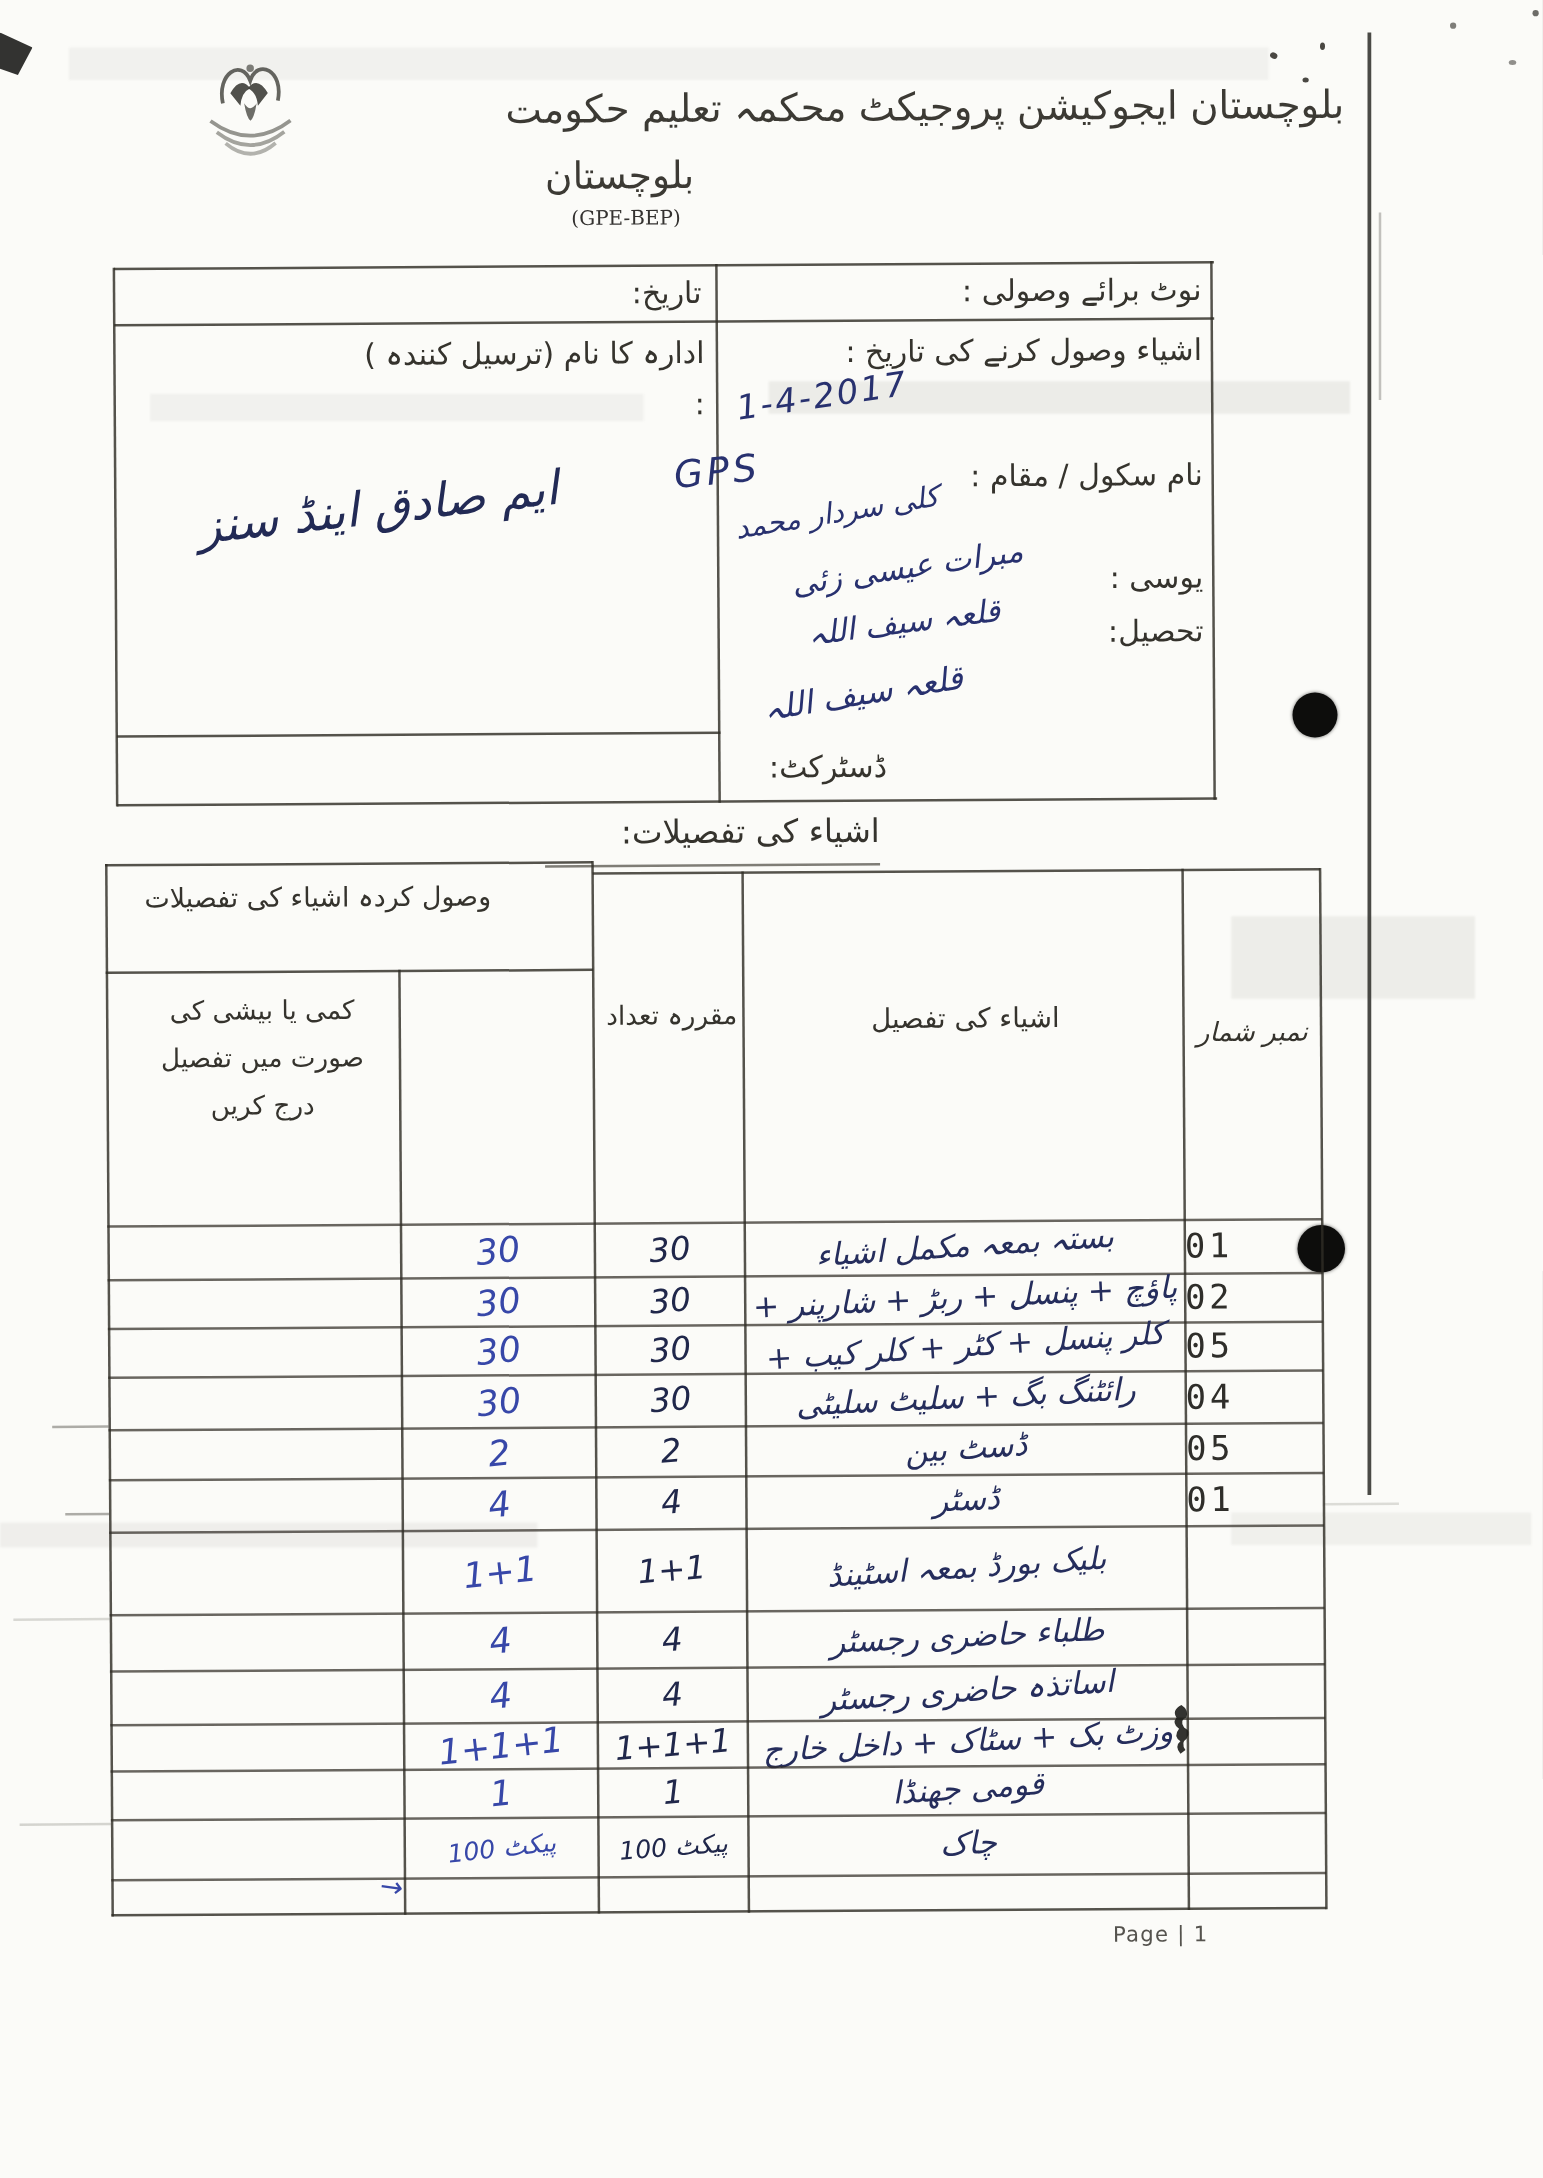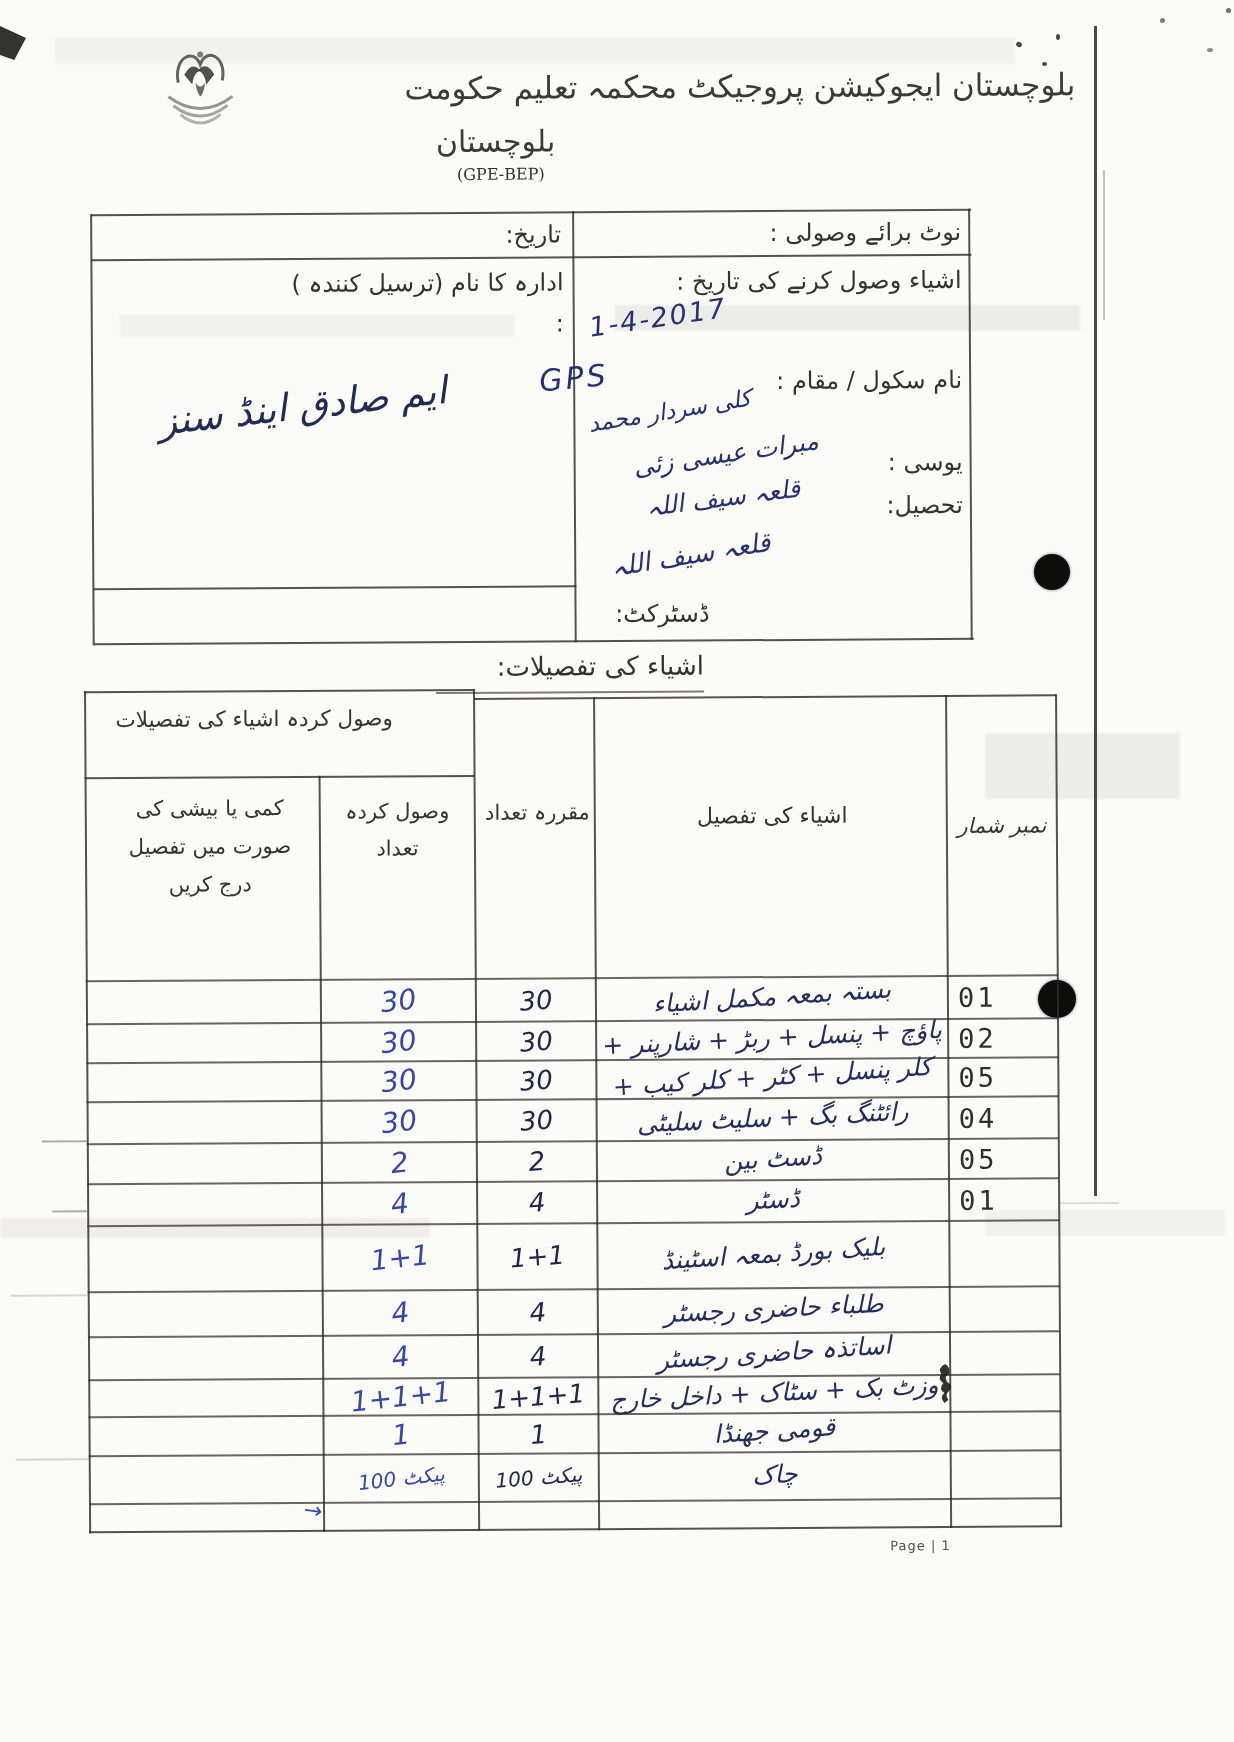--- a/index.html
+++ b/index.html
@@ -18,21 +18,21 @@
   .dash{position:absolute;height:2px;background:rgba(110,108,100,.55);}
   
   #rows{position:absolute;left:0;top:0;width:100%;height:100%;}
   .trow{position:absolute;left:85px;width:972px;display:flex;box-sizing:border-box;
         border-top:2px solid rgba(48,45,38,.72);z-index:4;}
   .cel{box-sizing:border-box;display:flex;align-items:center;justify-content:center;overflow:visible;}
   .c-rem{width:235px;}
   .c-recv{width:155px;color:#3747a8;font-style:italic;font-size:28px;transform:rotate(-6deg);}
   .c-fix{width:120px;color:#20274a;font-style:italic;font-size:26px;transform:rotate(-4deg);}
   .c-item{width:352px;direction:rtl;color:#252d5c;font-style:italic;font-size:25px;transform:rotate(-2.4deg);padding-bottom:4px;}
-  .c-ser{width:110px;justify-content:flex-start;padding-left:10px;font-family:"DejaVu Sans Mono",monospace;
+  .c-ser{width:110px;justify-content:flex-start;font-family:"DejaVu Sans Mono",monospace;
          font-size:27px;color:#2f2e2a;letter-spacing:3px;font-style:normal;}
   #rows .trow:nth-child(odd) .c-item{transform:rotate(-3.4deg);}
   #rows .trow:nth-child(12) .c-recv,#rows .trow:nth-child(12) .c-fix{font-size:20px;}
   
   .band{position:absolute;filter:blur(1px);}
   .speck{position:absolute;background:#4a4843;border-radius:50%;}
   .hole{position:absolute;background:#0d0d0c;border-radius:50%;box-shadow:0 0 3px rgba(0,0,0,.6);}
 </style>
 </head>
 <body>
@@ -109,21 +109,20 @@
     <div class="hl" style="left:85px;top:1528px;width:972px;"></div>
     <div class="vl" style="left:85px;top:688px;height:842px;z-index:5;"></div>
     <div class="vl" style="left:319px;top:774px;height:756px;z-index:5;"></div>
     <div class="vl" style="left:474px;top:688px;height:842px;z-index:5;"></div>
     <div class="vl" style="left:594px;top:697px;height:833px;z-index:5;"></div>
     <div class="vl" style="left:946px;top:697px;height:833px;z-index:5;"></div>
     <div class="vl" style="left:1056px;top:697px;height:833px;z-index:5;"></div>
 
     <div class="typ" style="left:100px;top:700px;width:310px;text-align:center;font-size:21.5px;line-height:1.55;">وصول کردہ اشیاء کی تفصیلات</div>
     <div class="typ" style="left:112px;top:788px;width:196px;text-align:center;font-size:21px;line-height:1.8;">کمی یا بیشی کی صورت میں تفصیل درج کریں</div>
-    <div class="typ" style="left:330px;top:792px;width:135px;text-align:center;font-size:21px;line-height:1.75;">وصول کردہ تعداد</div>
     <div class="typ" style="left:480px;top:795px;width:110px;text-align:right;font-size:21px;line-height:1.7;">مقررہ تعداد</div>
     <div class="typ" style="left:600px;top:800px;width:345px;text-align:center;font-size:22px;">اشیاء کی تفصیل</div>
     <div class="typ" style="left:952px;top:812px;width:100px;text-align:center;font-size:21px;line-height:1.6;font-style:italic;">نمبر شمار</div>
 
     <div id="rows">
       <div class="trow" style="top:977px;height:43px;">
         <div class="cel c-rem"></div>
         <div class="cel c-recv">30</div>
         <div class="cel c-fix">30</div>
         <div class="cel c-item">بستہ بمعہ مکمل اشیاء</div>
@@ -220,16 +219,16 @@
     <svg class="abs" style="left:928px;top:1364px;z-index:6;" width="30" height="42" viewBox="0 0 30 42">
       <path d="M14 2 q6 4 4 10 q-6 2 -2 8 q6 3 2 9 q-5 3 -1 9 l-4 3 q-5 -6 0 -10 q-6 -4 -1 -10 q-6 -4 -2 -9 q-4 -6 4 -10 z" fill="#1d1d1a" opacity=".9"></path>
     </svg>
 
     <div class="dash" style="left:40px;top:1137px;width:45px;"></div>
     <div class="dash" style="left:50px;top:1207px;width:35px;"></div>
     <div class="dash" style="left:8px;top:1291px;width:77px;opacity:.45;"></div>
     <div class="dash" style="left:12px;top:1455px;width:73px;opacity:.5;"></div>
     <div class="dash" style="left:1057px;top:1205px;width:60px;opacity:.4;"></div>
 
-    <div class="abs" style="left:886px;top:1540px;font-size:13px;color:#55534e;letter-spacing:1px;text-align:center;">Page | 1</div>
+    <div class="abs" style="left:886px;top:1540px;font-size:17px;color:#55534e;letter-spacing:1px;text-align:center;">Page | 1</div>
 
   </div>
 </div>
 
 </body></html>

